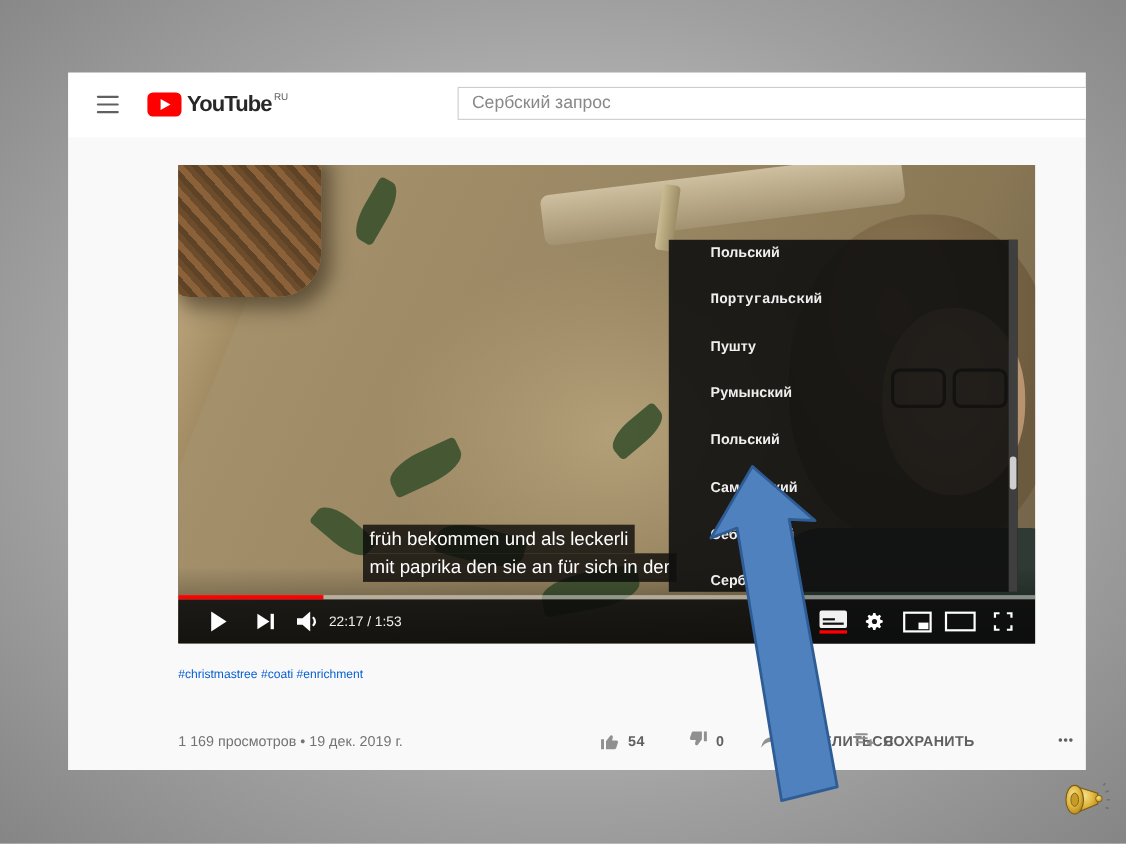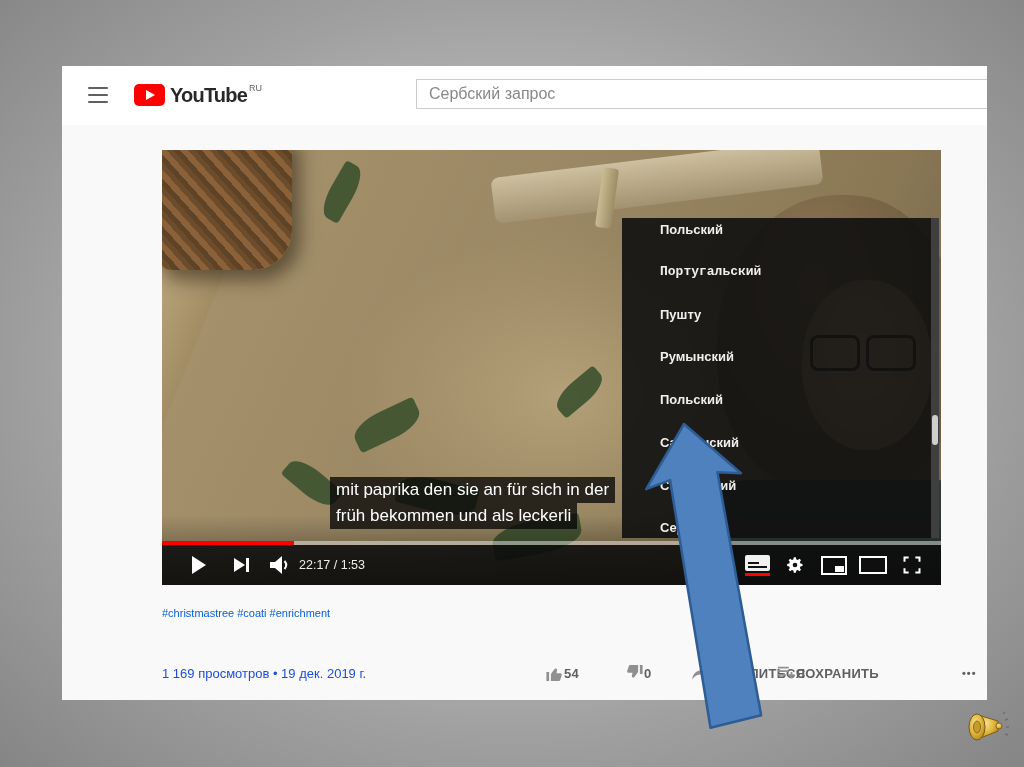--- a/index.html
+++ b/index.html
@@ -56,21 +56,21 @@
   .scene .glasses:before,.scene .glasses:after{content:"";position:absolute;top:0;width:44px;height:30px;border:3px solid #2d2a26;border-radius:8px;}
   .scene .glasses:before{left:0;} .scene .glasses:after{left:56px;}
   .scene .shirt{position:absolute;left:545px;top:330px;width:260px;height:110px;border-radius:40px 30px 0 0;background:#2e3a33;}
   .scene .shade{position:absolute;left:0;bottom:0;width:100%;height:70px;background:linear-gradient(rgba(0,0,0,0),rgba(0,0,0,.55));}
 
   
   .captions{position:absolute;left:168px;top:327px;font-size:17px;color:#fff;line-height:24px;}
   .captions span{background:rgba(8,8,8,.78);padding:1px 6px;display:table;white-space:nowrap;}
 
   
-  .menu{position:absolute;left:446px;top:68px;width:317px;height:320px;background:rgba(16,16,16,.90);margin-left:14px;}
+  .menu{position:absolute;left:446px;top:68px;width:317px;height:320px;background:rgba(16,16,16,.90);}
   .menu-item{position:absolute;left:38px;font-size:13px;font-weight:bold;color:#efefef;cursor:pointer;white-space:nowrap;}
   .menu-item:nth-child(1){top:4px;} .menu-item:nth-child(2){top:46px;font-family:Liberation Mono, monospace;}
   .menu-item:nth-child(3){top:89px;} .menu-item:nth-child(4){top:131px;}
   .menu-item:nth-child(5){top:174px;} .menu-item:nth-child(6){top:217px;}
   .menu-item:nth-child(7){top:260px;} .menu-item:nth-child(8){top:302px;}
   .menu-track{position:absolute;right:0;top:0;width:8px;height:100%;background:#3f3f3f;}
   .menu-thumb{position:absolute;right:1px;top:197px;width:6px;height:30px;background:#cfcfcf;border-radius:3px;}
 
   
   .progress{position:absolute;left:0;top:391px;width:100%;height:4px;background:rgba(255,255,255,.45);cursor:pointer;}
@@ -87,22 +87,22 @@
   .cc-box i.short{width:60%;}
   .cc-red{width:25px;height:3px;background:#f00;margin-top:2px;}
   .mini-box{width:22px;height:15px;border:2px solid #fff;position:relative;}
   .mini-box i{position:absolute;right:1px;bottom:1px;width:9px;height:6px;background:#fff;}
   .theater-box{width:24px;height:14px;border:2px solid #fff;}
 
   
   .hashtags{position:absolute;left:100px;top:541px;font-size:11px;color:#065fd4;cursor:pointer;}
   .v-title{position:absolute;left:100px;top:557px;font-size:18px;color:#0d0d0d;white-space:nowrap;}
   .meta-row{position:absolute;left:100px;top:592px;right:30px;height:30px;}
-  .views{position:absolute;left:0;top:0;height:30px;display:flex;align-items:center;font-size:13px;color:#1d4ed8;}
-  .action{position:absolute;top:0;height:30px;display:flex;align-items:center;color:#606060;font-size:13px;font-weight:bold;cursor:pointer;letter-spacing:.3px;}
+  .views{position:absolute;left:0;top:0;height:30px;display:flex;align-items:center;font-size:13px;color:#737373;}
+  .action{position:absolute;top:0;height:30px;display:flex;align-items:center;gap:7px;color:#606060;font-size:13px;font-weight:bold;cursor:pointer;letter-spacing:.3px;}
   .action svg{flex:none;}
 
   
   .overlay-svg{position:absolute;left:0;top:0;pointer-events:none;}
   .speaker{position:absolute;left:962px;top:701px;}
 </style>
 </head>
 <body>
 
 <div class="content">
@@ -137,22 +137,22 @@
         <div class="leaf l5"></div>
         <div class="leaf l6"></div>
       <div class="hair"></div>
         <div class="face"></div>
         <div class="glasses"></div>
         <div class="shirt"></div>
       <div class="shade"></div>
     </div>
 
     <div class="captions">
+      <span>früh bekommen und als leckerli</span>
       <span>mit paprika den sie an für sich in der</span>
-      <span>früh bekommen und als leckerli</span>
     </div>
 
     <div class="menu">
       <div class="menu-item">Польский</div>
       <div class="menu-item">Португальский</div>
       <div class="menu-item">Пушту</div>
       <div class="menu-item">Румынский</div>
       <div class="menu-item">Польский</div>
       <div class="menu-item">Самоанский</div>
       <div class="menu-item">Себуанский</div>

